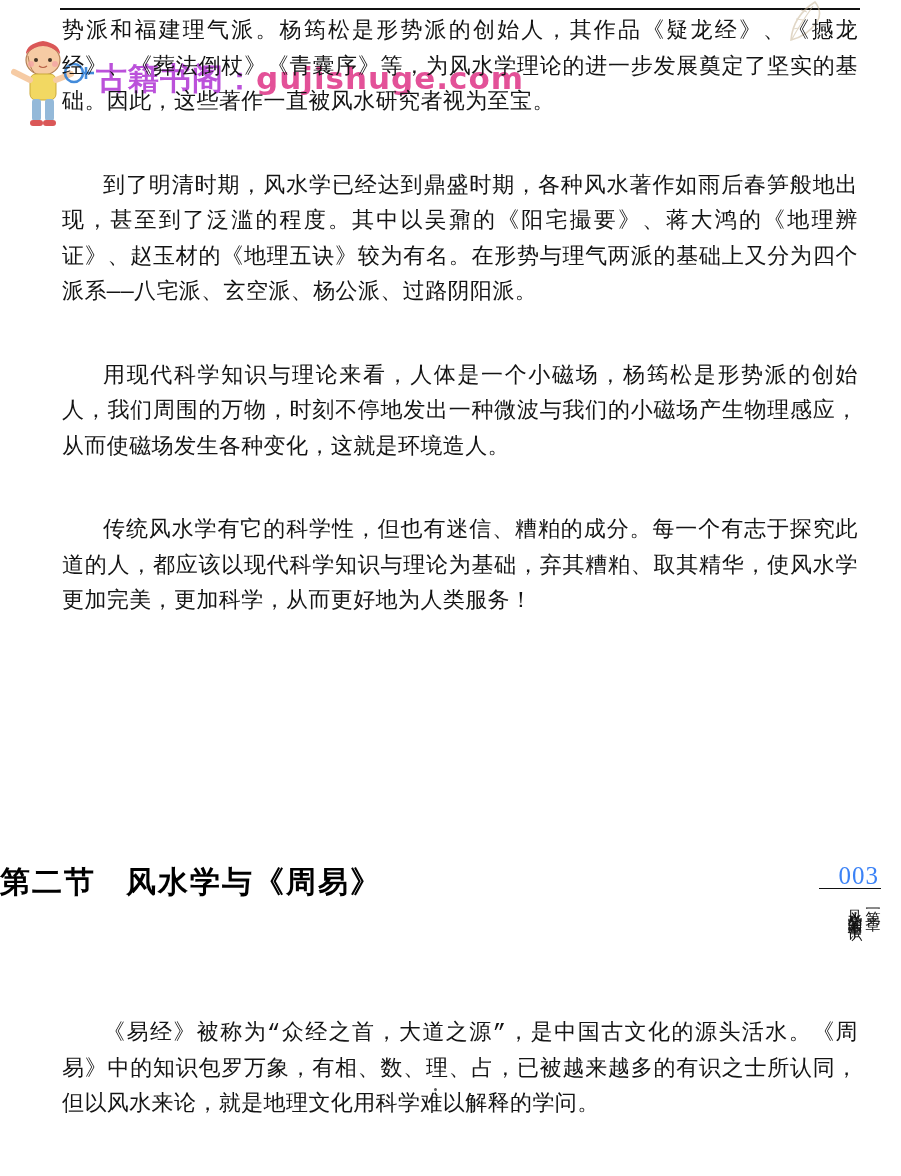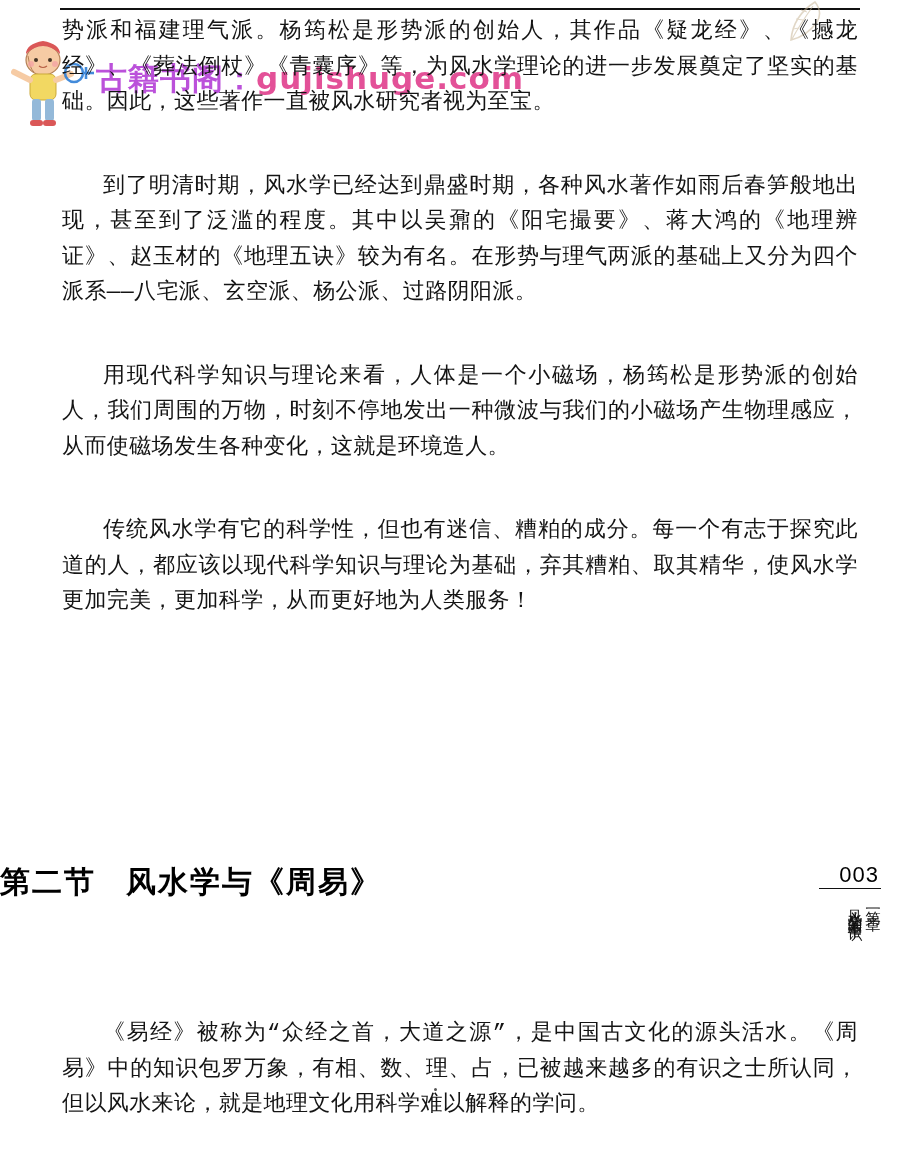--- a/index.html
+++ b/index.html
@@ -72,24 +72,24 @@
     left: 62px;
     top: 968px;
     width: 796px;
   }
 
   
   .folio {
     position: absolute;
     right: 22px;
     top: 862px;
-    font-size: 22px;
+    font-size: 25px;
     letter-spacing: 1px;
-    color: #000000;
-    font-family: Liberation Sans, sans-serif;
+    color: #3b82f6;
+    font-family: Liberation Serif, serif;
   }
   .side-rule {
     position: absolute;
     right: 20px;
     top: 888px;
     width: 62px;
     height: 1px;
     background: #111;
   }
   .side-label {

